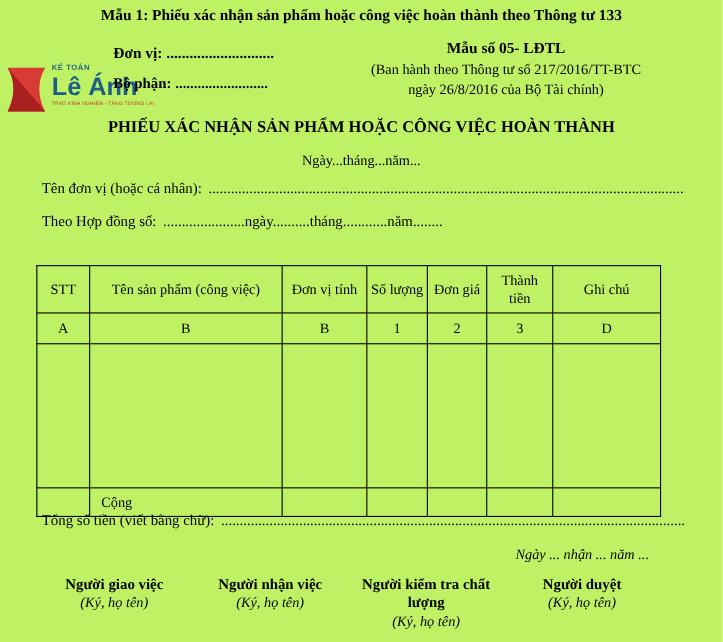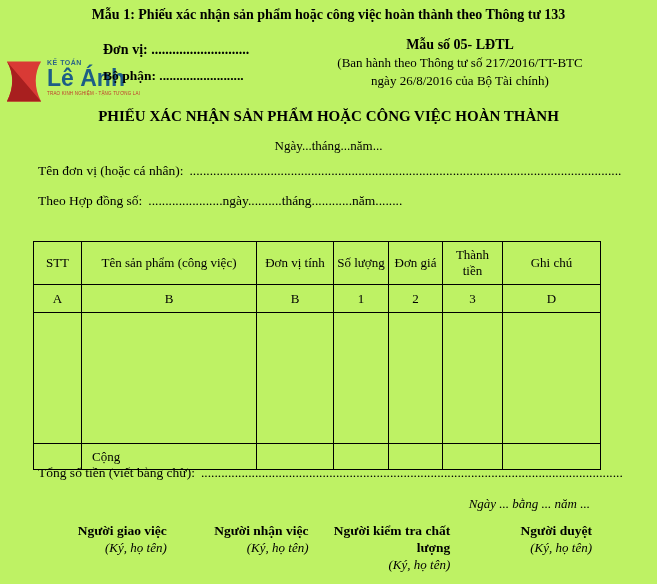--- a/index.html
+++ b/index.html
@@ -63,21 +63,21 @@
 
   .bottom-date {
     position: absolute; top: 496px; right: 67px;
     font-style: italic; font-size: 13px;
   }
 
   .signatures {
     position: absolute; top: 523px; left: 33px; width: 567px;
     display: flex;
   }
-  .sig-col { flex: 1 1 0; text-align: right; padding: 0 8px; }
+  .sig-col { flex: 1 1 0; text-align: center; padding: 0 8px; }
   .sig-title { font-weight: bold; font-size: 13.5px; line-height: 1.25; }
   .sig-note { font-style: italic; font-size: 13px; line-height: 1.3; }
 </style>
 </head>
 <body>
 
 <div class="page">
 
   <div class="top-title">Mẫu 1: Phiếu xác nhận sản phẩm hoặc công việc hoàn thành theo Thông tư 133</div>
 
@@ -172,21 +172,21 @@
       <td></td>
     </tr>
   </tbody>
     </table>
 
   <div class="fill-line total-line">
     <span class="label">Tổng số tiền (viết bằng chữ):</span>
     <span class="dotfill"><span>........................................................................................................................................................</span></span>
   </div>
 
-  <div class="bottom-date">Ngày ... bằng ... năm ...</div>
+  <div class="bottom-date">Ngày ... nhận ... năm ...</div>
 
   <div class="signatures">
     <div class="sig-col">
       <div class="sig-title">Người giao việc</div>
       <div class="sig-note">(Ký, họ tên)</div>
     </div>
     <div class="sig-col">
       <div class="sig-title">Người nhận việc</div>
       <div class="sig-note">(Ký, họ tên)</div>
     </div>

